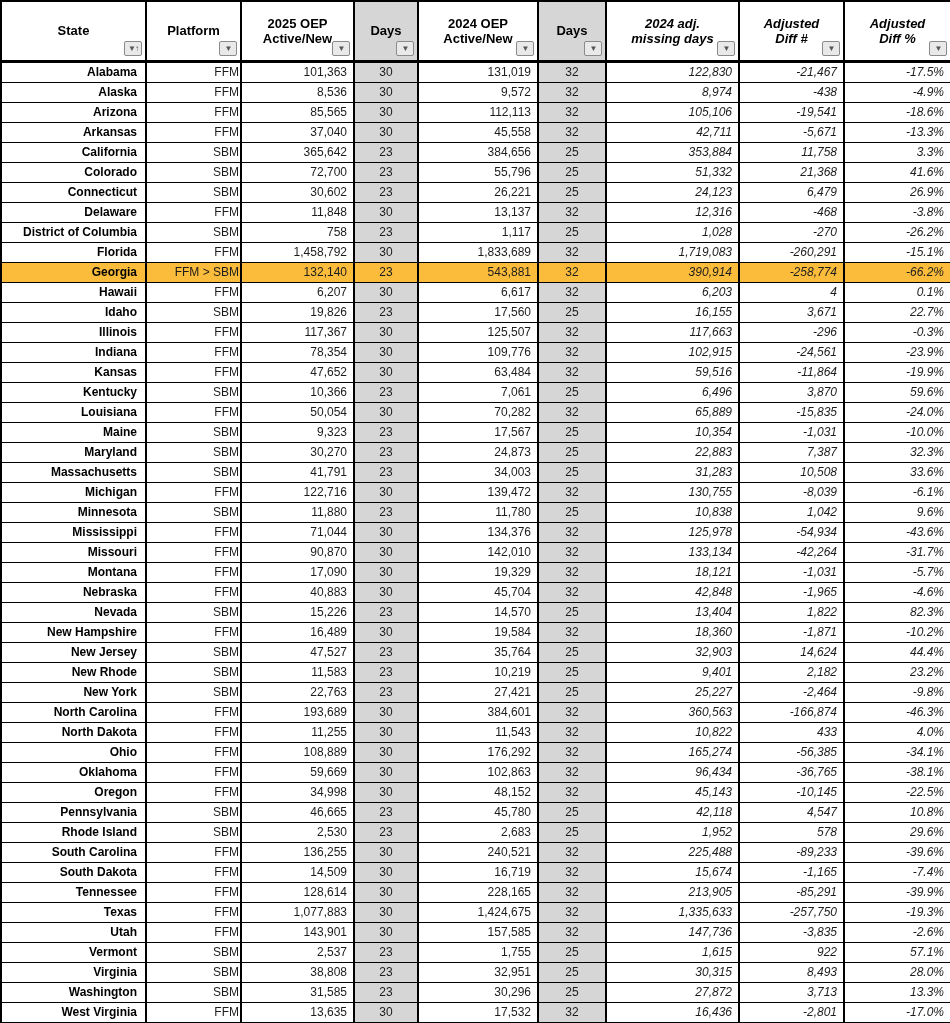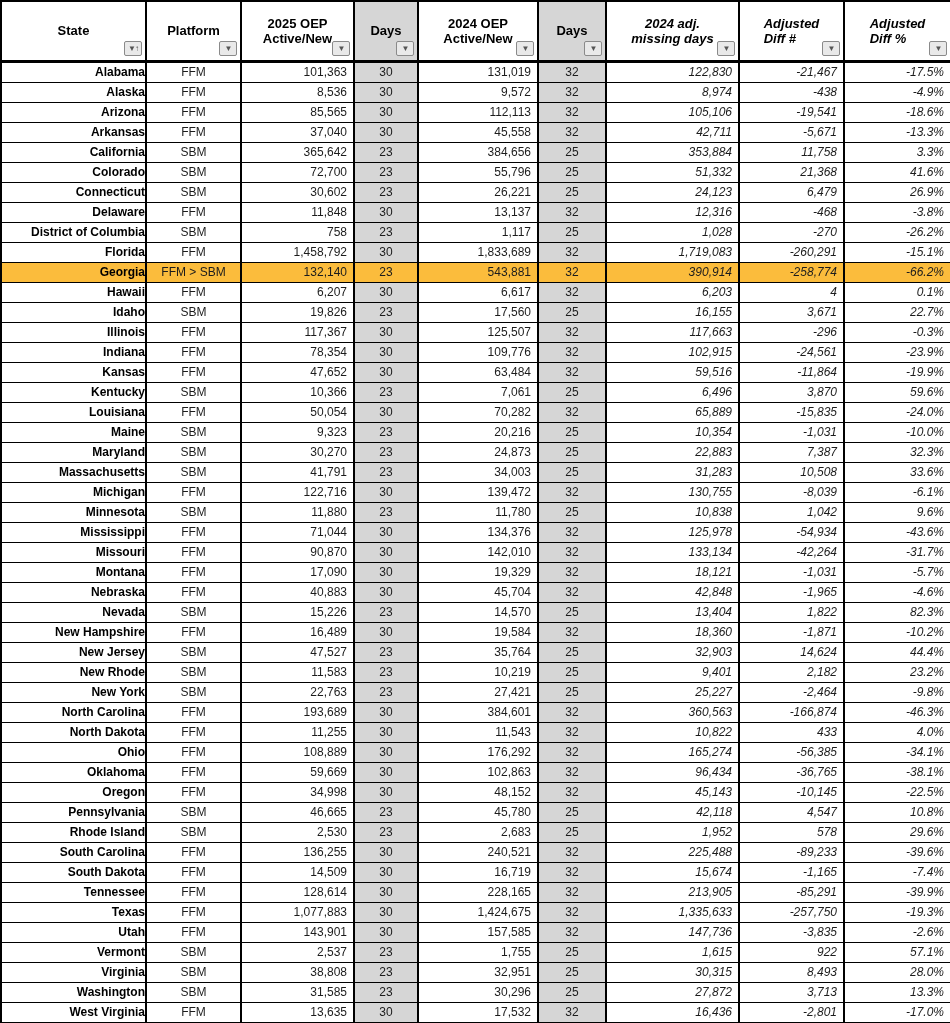--- a/index.html
+++ b/index.html
@@ -9,28 +9,28 @@
   table.grid{border-collapse:collapse;table-layout:fixed;width:950px;border:2px solid #000;}
   th,td{box-sizing:border-box;overflow:hidden;white-space:nowrap;}
 
   
   th,td{border-left:2px solid #000;border-right:2px solid #000;border-top:1px solid #000;border-bottom:1px solid #000;}
   thead th{border-bottom:3px solid #000;}
 
   thead th{height:60px;font-size:13px;font-weight:bold;color:#000;text-align:center;vertical-align:middle;position:relative;background:#fff;padding:4px 2px;}
   thead th.ital{font-style:italic;}
   thead th .h-text{display:inline-block;line-height:15px;}
-  thead th .h-left{text-align:left;}
+  thead th .h-left{text-align:center;}
   thead th.gray{background:#D6D6D6;margin-left:48px;}
 
   .filter-btn{position:absolute;right:3px;bottom:4px;width:16px;height:13px;background:#e9e9e9;border:1px solid #8a8a8a;border-radius:2px;font-size:8px;line-height:11px;color:#555;text-align:center;padding:0;display:flex;align-items:center;justify-content:center;letter-spacing:-1px;cursor:default;}
 
   tbody td{height:18px;font-size:12px;line-height:17px;color:#1c1c1c;background:#fff;}
-  td.c-state{font-weight:bold;color:#000;text-align:right;padding-right:0;}
-  td.c-platform{text-align:center;}
+  td.c-state{font-weight:bold;color:#000;text-align:right;padding-right:8px;}
+  td.c-platform{text-align:right;}
   td.c-num{text-align:right;padding-right:6px;}
   td.c-days{background:#D6D6D6;text-align:center;}
   td.c-ital{font-style:italic;}
   tr.highlight td, tr.highlight td.c-days{background:#FBBC3C;}
 </style>
 </head>
 <body>
 
 <div class="sheet">
 
@@ -283,21 +283,21 @@
       <td class="c-days">32</td>
       <td class="c-num c-ital">65,889</td>
       <td class="c-num c-ital">-15,835</td>
       <td class="c-num c-ital">-24.0%</td>
     </tr>
         <tr>
       <td class="c-state">Maine</td>
       <td class="c-platform">SBM</td>
       <td class="c-num">9,323</td>
       <td class="c-days">23</td>
-      <td class="c-num">20,216</td>
+      <td class="c-num">17,567</td>
       <td class="c-days">25</td>
       <td class="c-num c-ital">10,354</td>
       <td class="c-num c-ital">-1,031</td>
       <td class="c-num c-ital">-10.0%</td>
     </tr>
         <tr>
       <td class="c-state">Maryland</td>
       <td class="c-platform">SBM</td>
       <td class="c-num">30,270</td>
       <td class="c-days">23</td>

